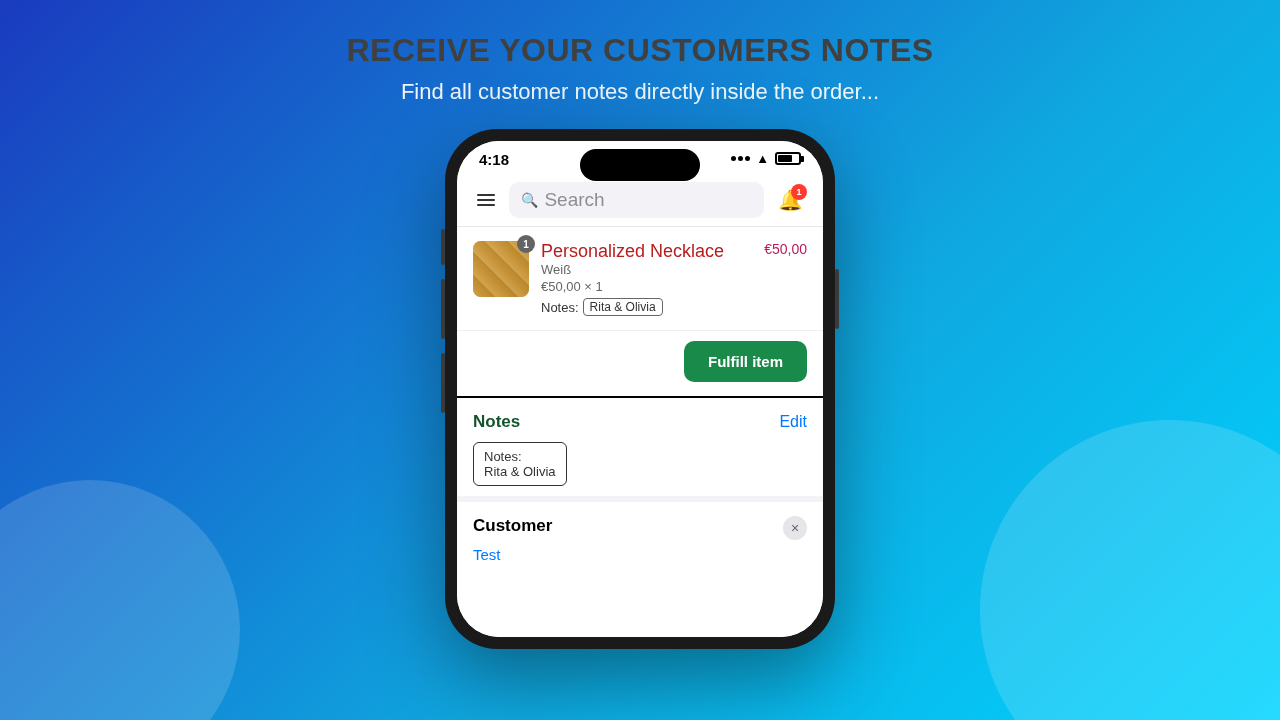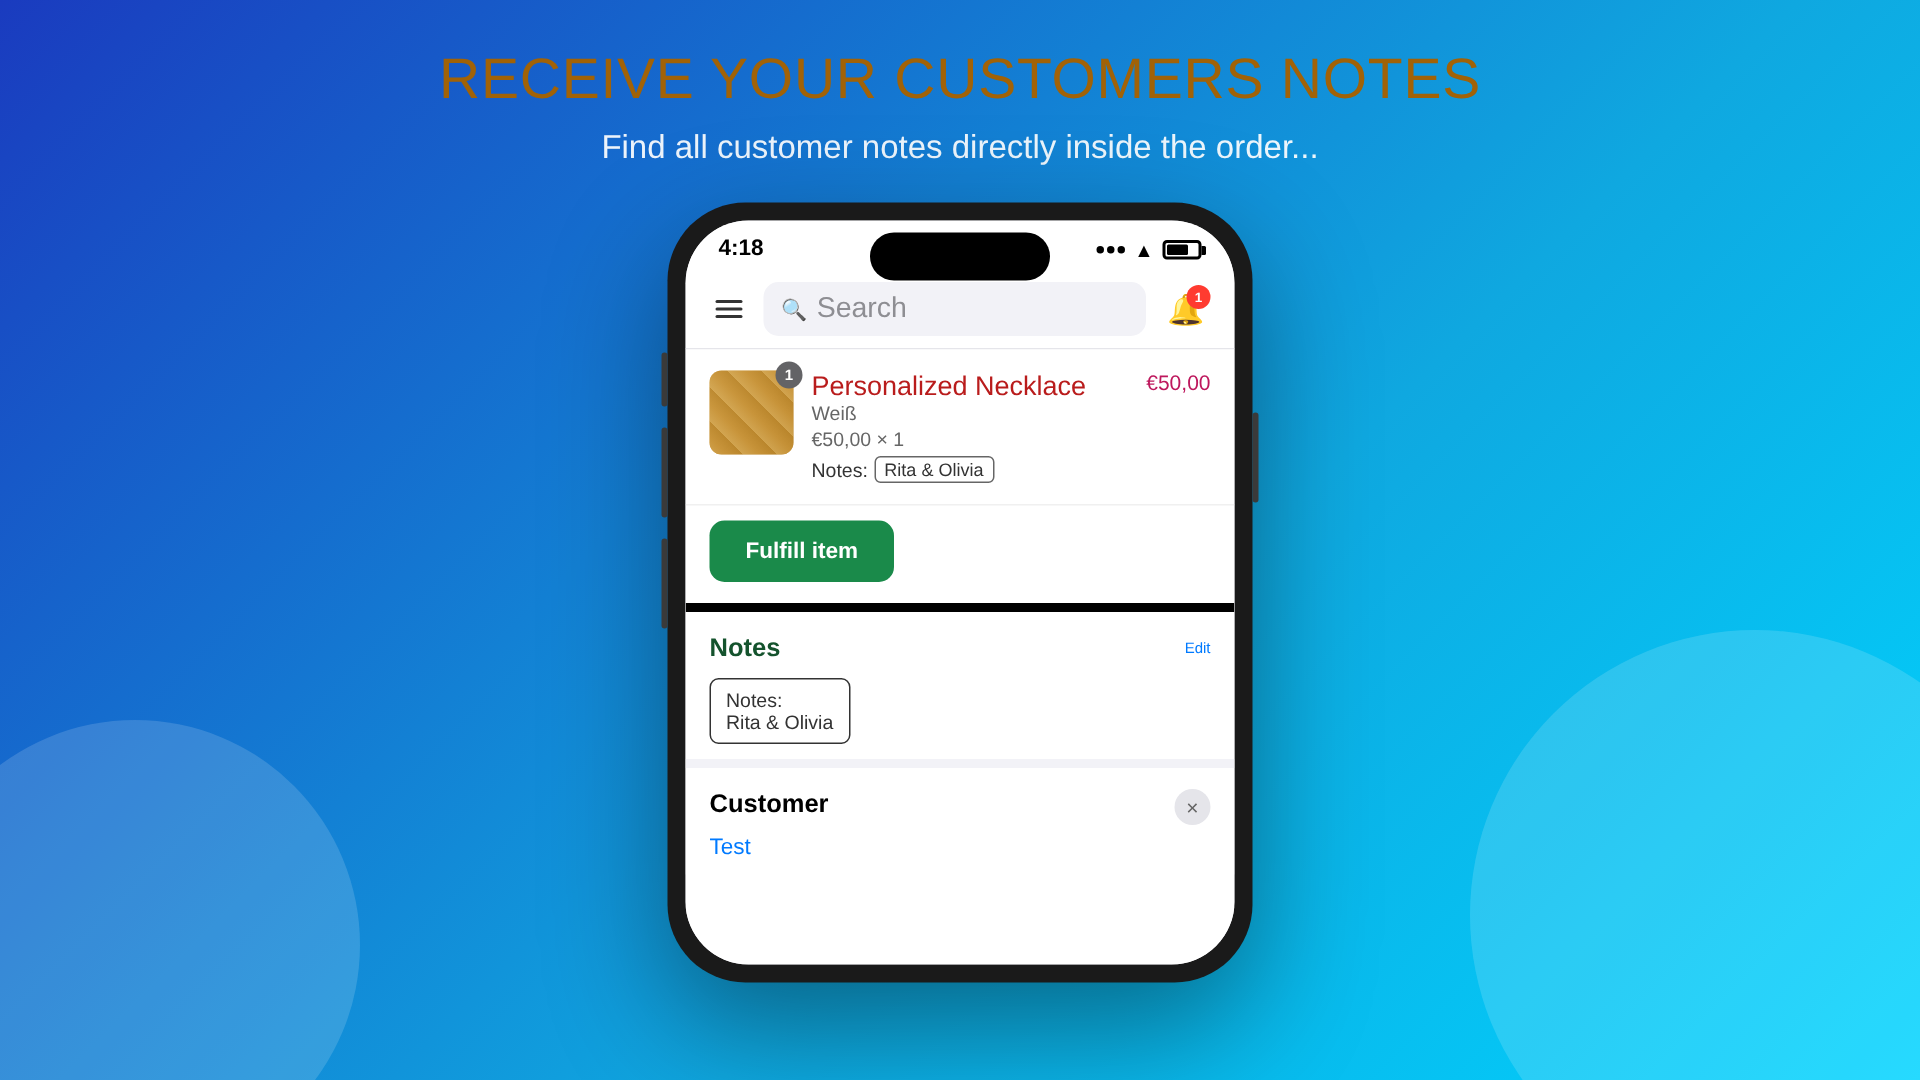--- a/index.html
+++ b/index.html
@@ -38,23 +38,23 @@
     }
 
     .header-section {
       text-align: center;
       padding-top: 32px;
       margin-bottom: 24px;
       z-index: 10;
     }
 
     .main-title {
-      color: #a16207;
-      font-size: 38px;
-      font-weight: 400;
+      color: #404040;
+      font-size: 32px;
+      font-weight: 700;
       letter-spacing: 0.5px;
       text-transform: uppercase;
       margin-bottom: 10px;
     }
 
     .sub-title {
       color: rgba(255,255,255,0.92);
       font-size: 22px;
       font-weight: 400;
     }
@@ -83,21 +83,21 @@
       overflow: hidden;
       position: relative;
       display: flex;
       flex-direction: column;
     }
 
     
     .status-bar {
       background: #ffffff;
       display: flex;
-      align-items: flex-end;
+      align-items: flex-start;
       justify-content: space-between;
       padding: 10px 22px 6px;
       flex-shrink: 0;
     }
 
     .status-time {
       font-size: 15px;
       font-weight: 600;
       color: #000;
     }
@@ -349,21 +349,22 @@
       position: absolute;
       top: 14px;
       right: 16px;
     }
 
     
     .fulfill-row {
       background: #fff;
       padding: 10px 16px 14px;
       display: flex;
-      border-bottom: 6px solid #000000;
+      justify-content: flex-end;
+      border-bottom: 2px solid #000000;
       flex-shrink: 0;
     }
 
     .fulfill-btn {
       background: #1a8a4a;
       color: #fff;
       border: none;
       border-radius: 10px;
       padding: 12px 24px;
       font-size: 15px;
@@ -386,21 +387,21 @@
     }
 
     .notes-section-title {
       font-size: 17px;
       font-weight: 600;
       color: #14532d;
     }
 
     .edit-link {
       color: #007aff;
-      font-size: 10px;
+      font-size: 16px;
       cursor: pointer;
     }
 
     .notes-box {
       border: 1.5px solid #333;
       border-radius: 6px;
       padding: 6px 10px;
       display: inline-block;
     }
 

